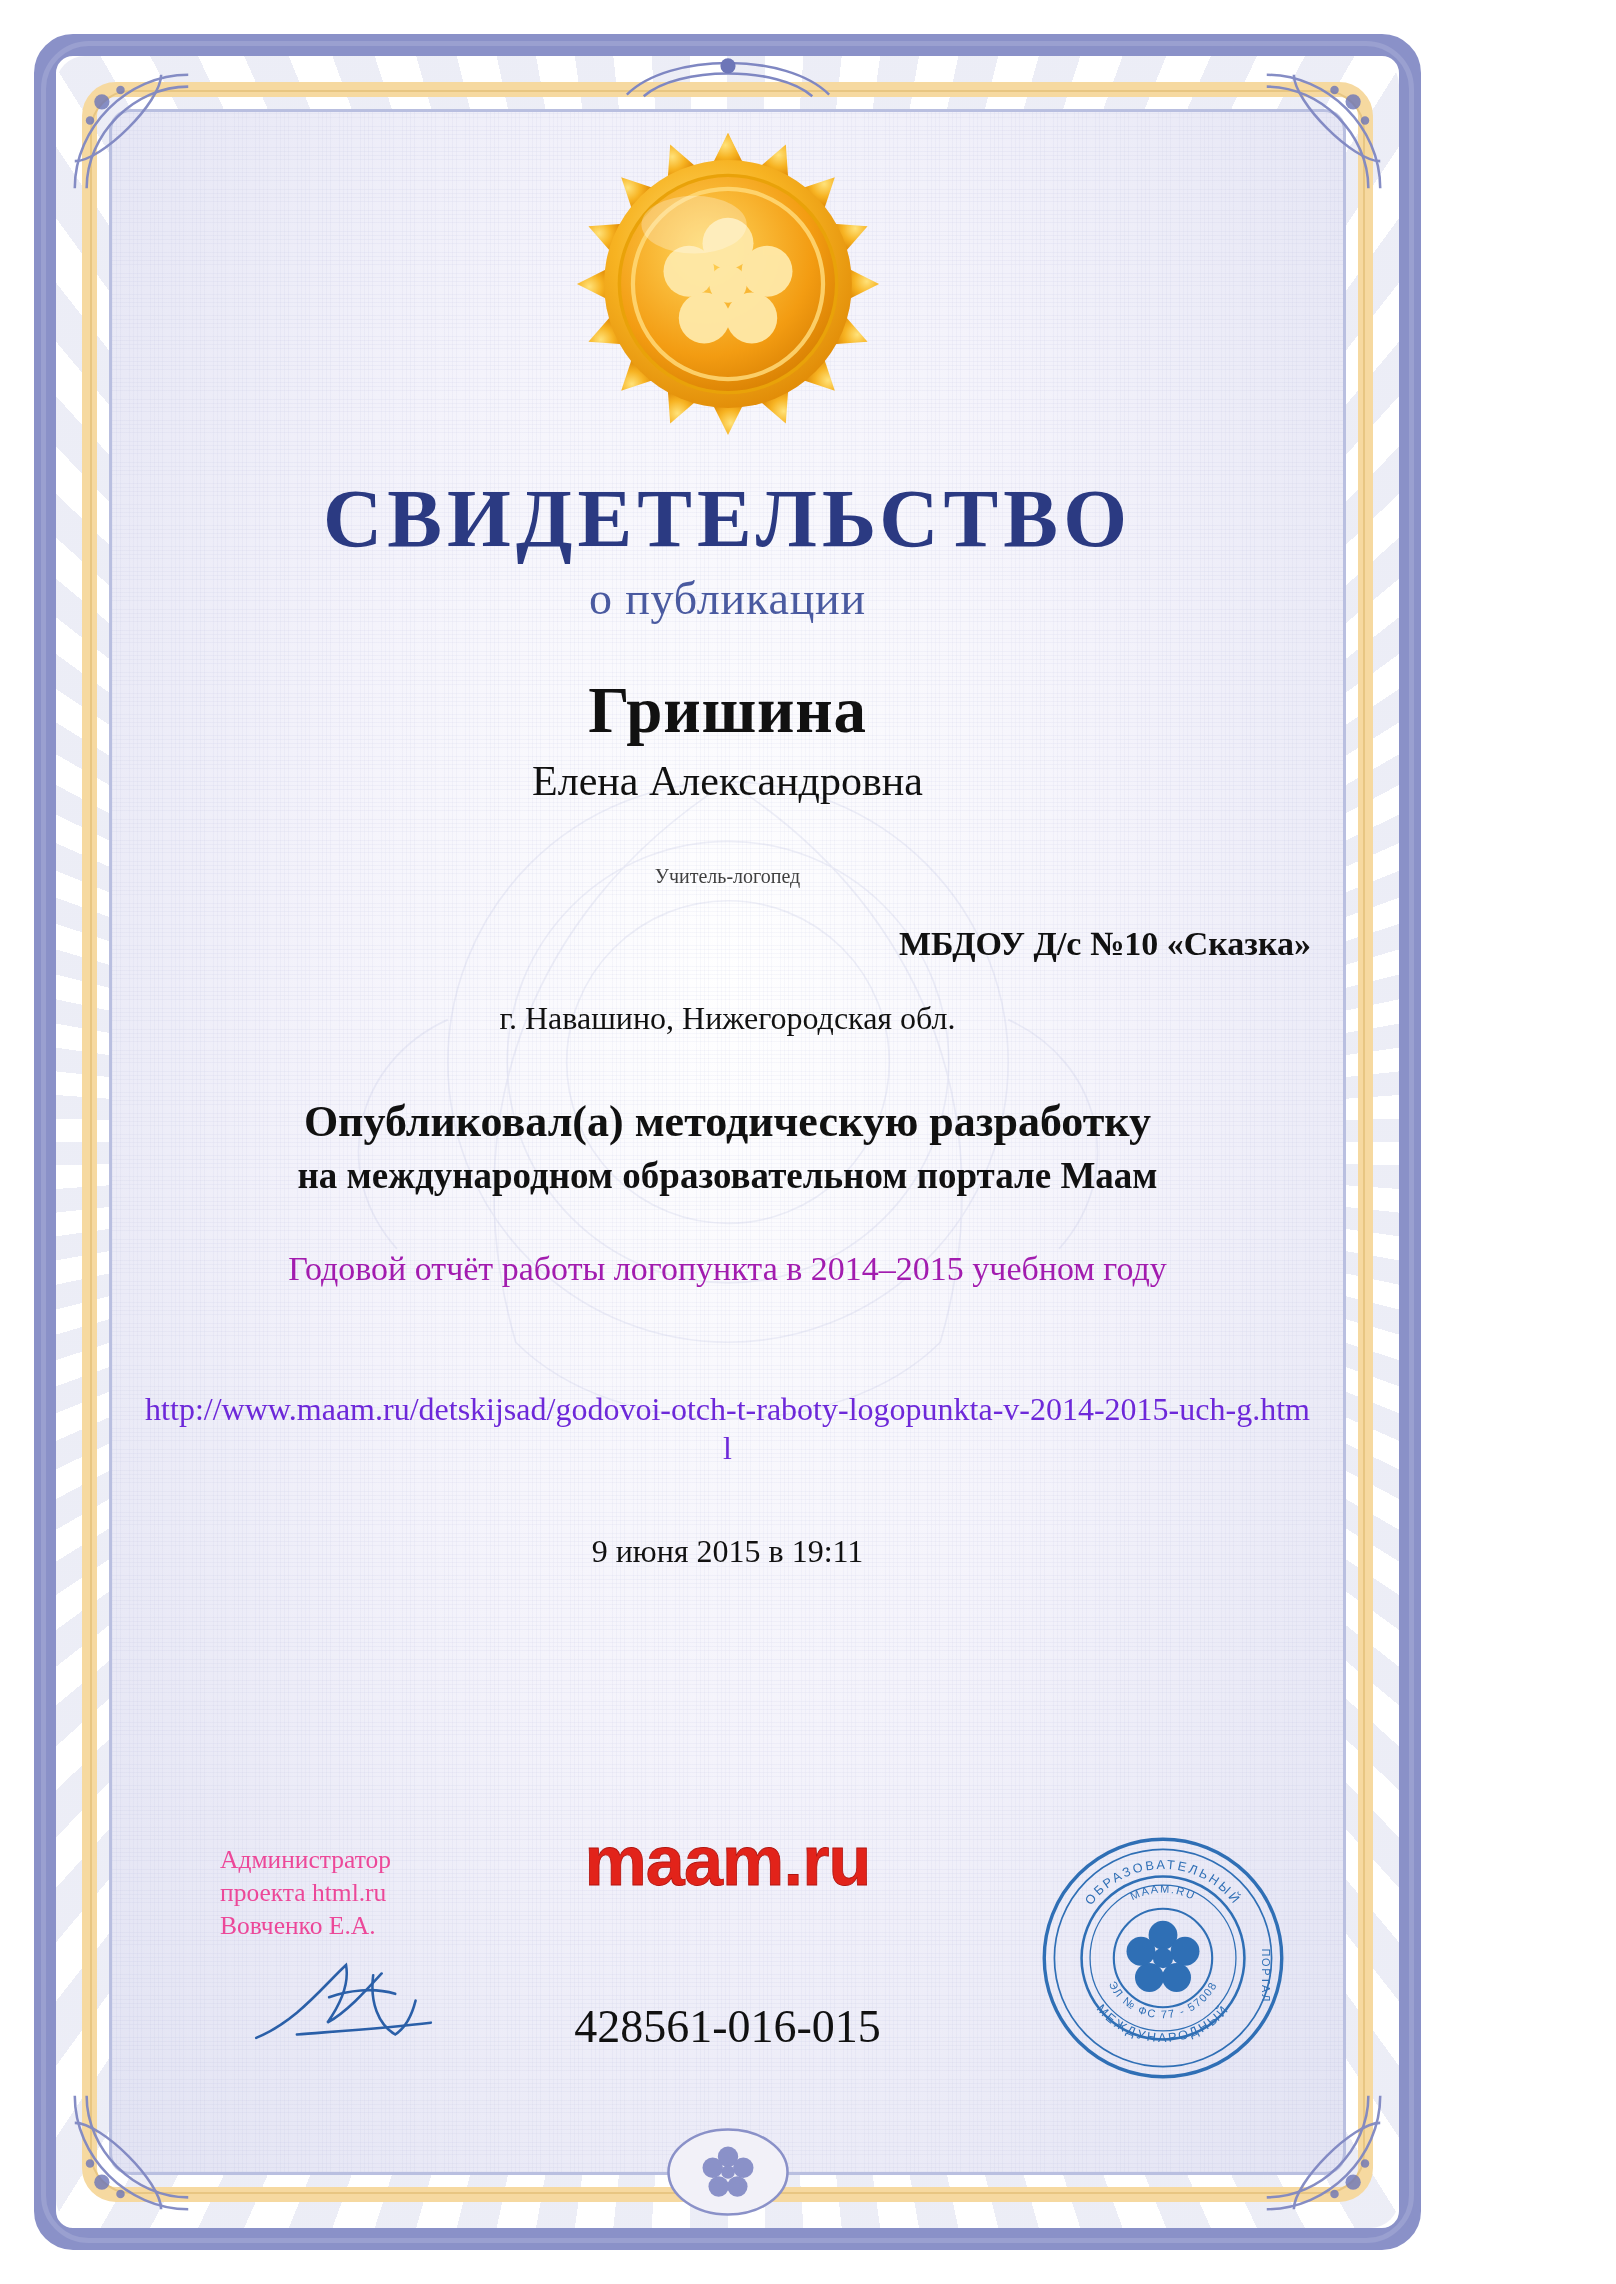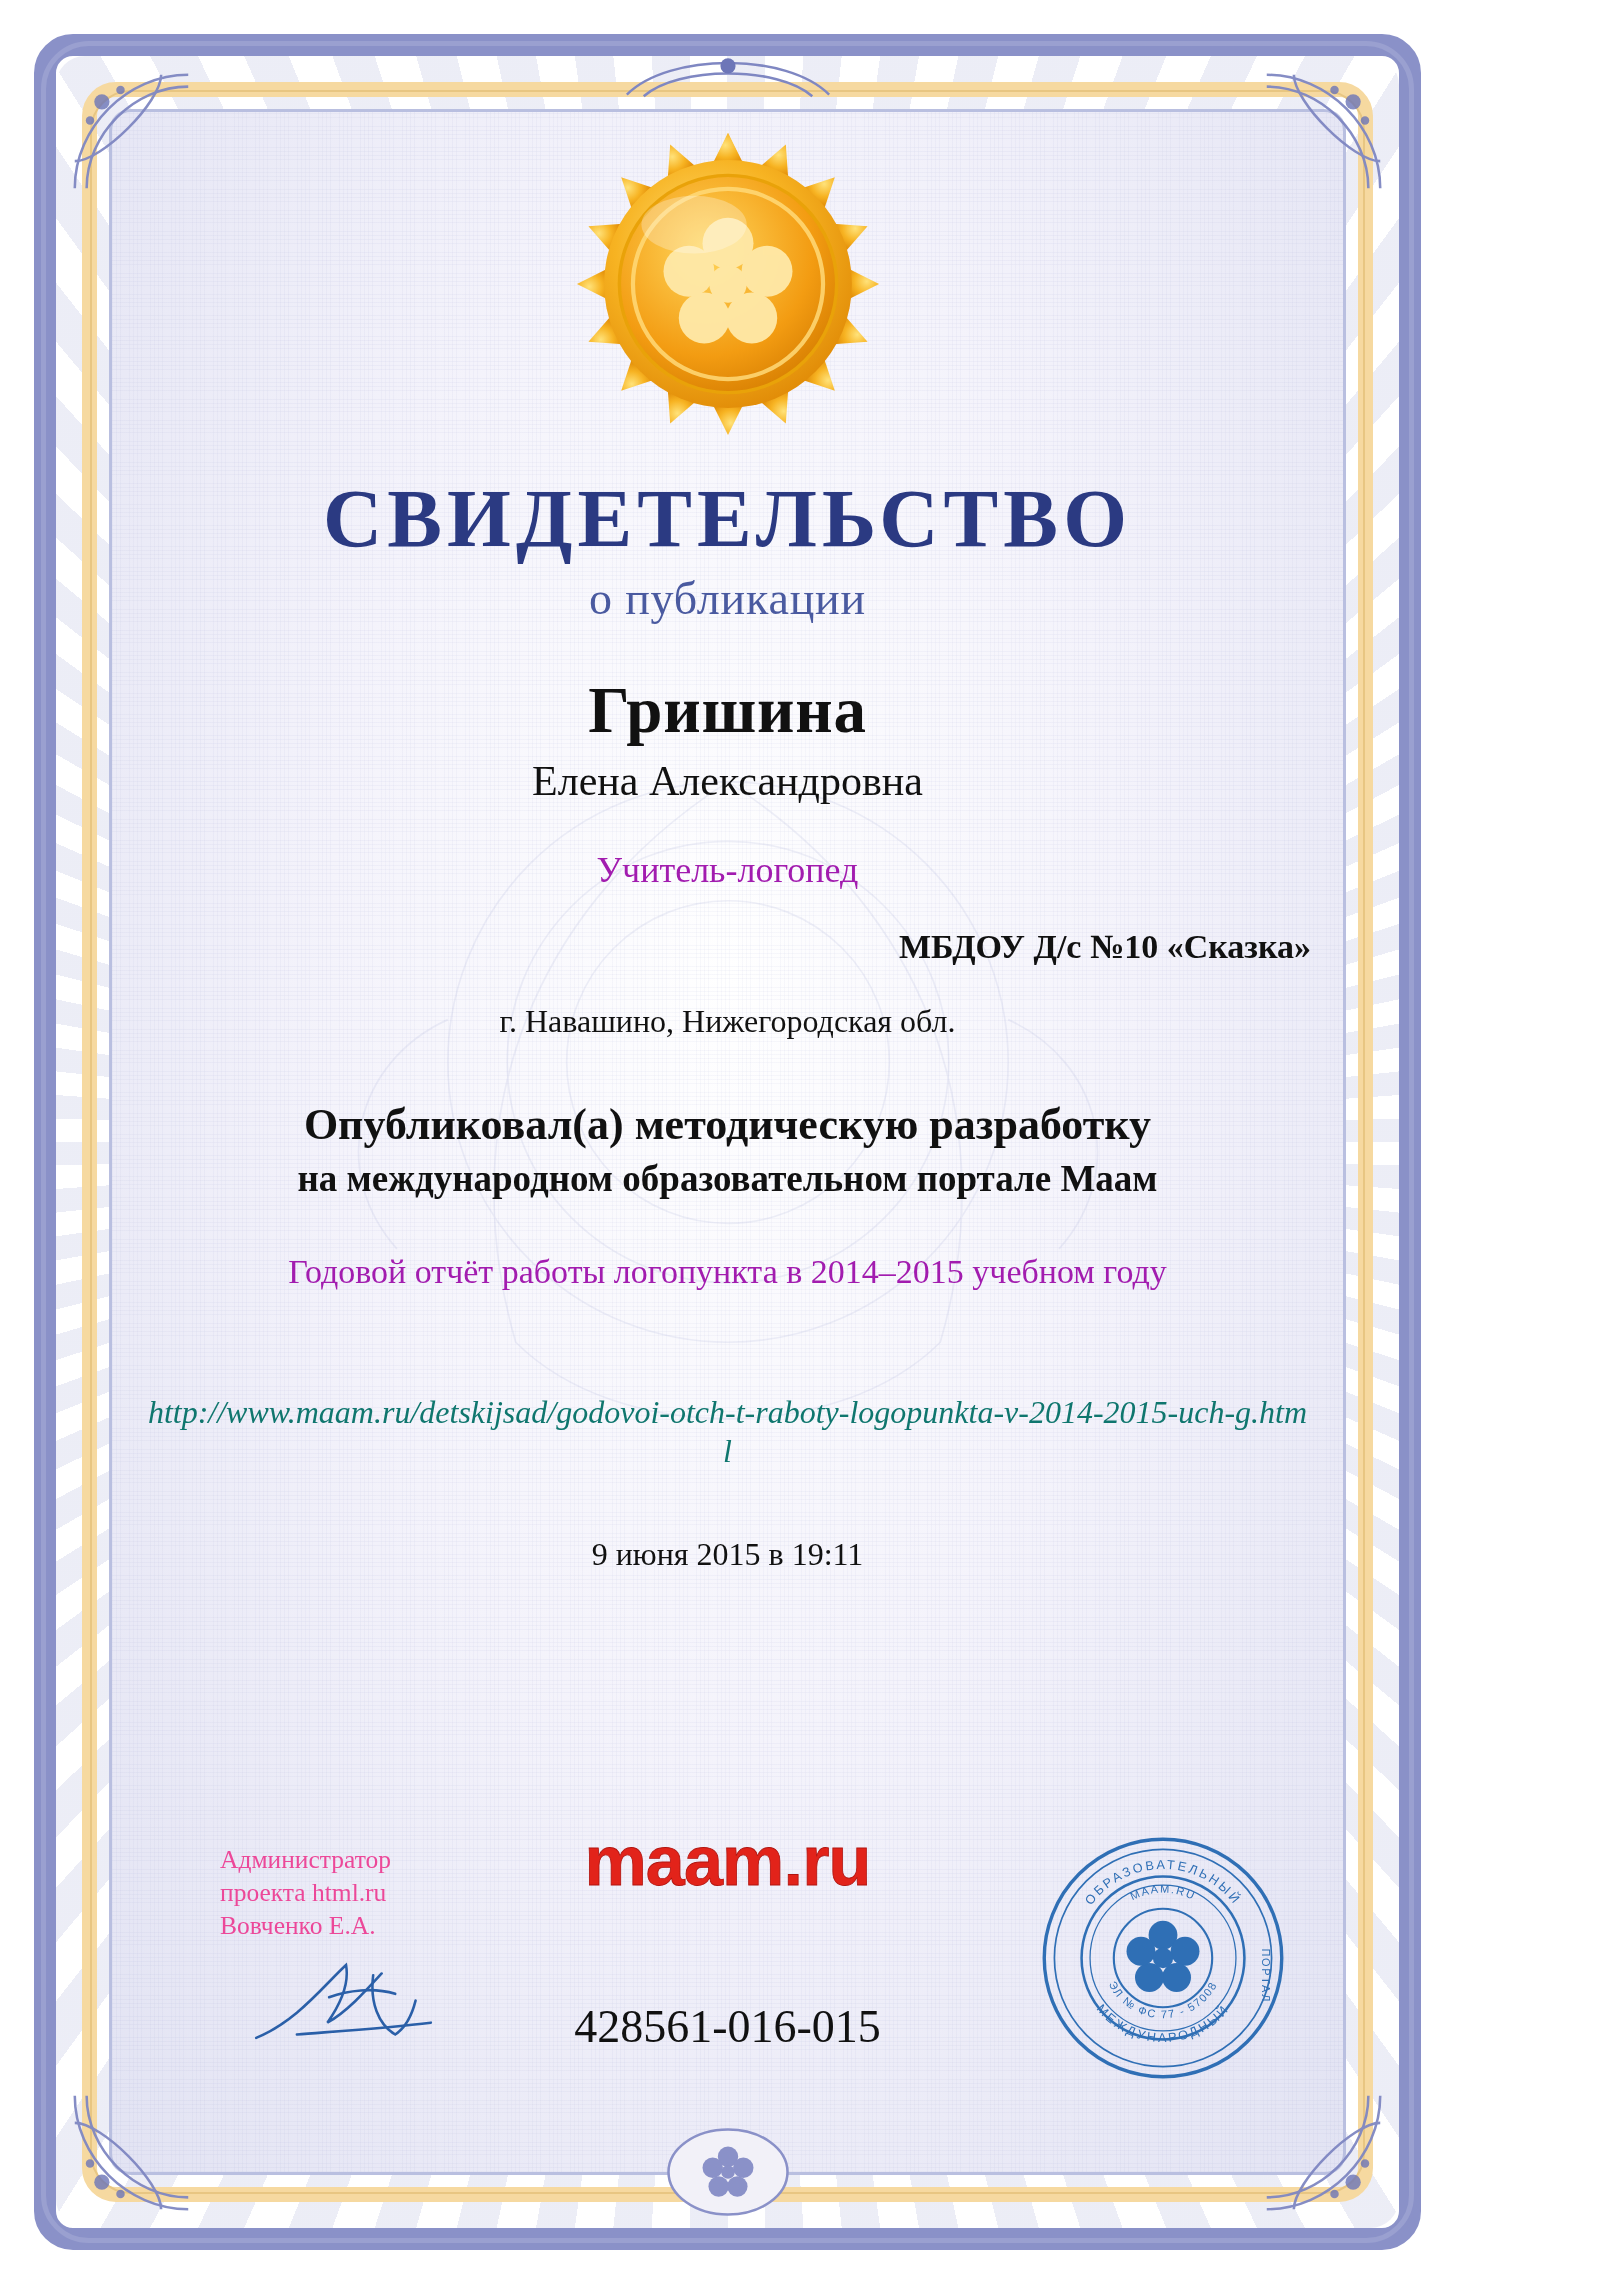--- a/index.html
+++ b/index.html
@@ -153,23 +153,23 @@
     color: #111111;
     letter-spacing: 0.8px;
   }
   .recipient-first {
     margin-top: 8.5px;
     font-size: 42px;
     color: #111111;
   }
 
   .role {
-    margin-top: 44px;
-    font-size: 36px;
-    color: #a21caf;
+    margin-top: 60px;
+    font-size: 20px;
+    color: #404040;
   }
   .org {
     margin-top: 37px;
     font-size: 34px;
     font-weight: bold;
     color: #111111;
     text-align: right;
   }
   .city {
     margin-top: 37px;
@@ -192,24 +192,23 @@
 
   .work-title {
     margin-top: 53px;
     font-size: 34px;
     color: #a21caf;
   }
 
   .url {
     margin-top: 102px;
     font-size: 32px;
-    color: #0f766e;
+    color: #6d28d9;
     line-height: 1.22;
     word-break: break-all;
-    font-style: italic;
   }
 
   .date {
     margin-top: 65px;
     font-size: 32px;
     color: #111111;
   }
 
   
   .footer {

